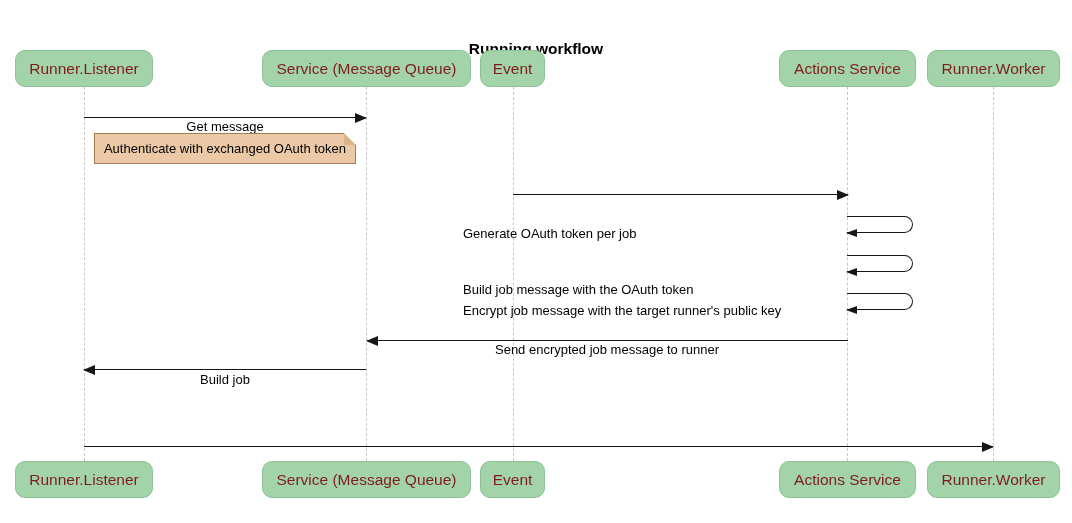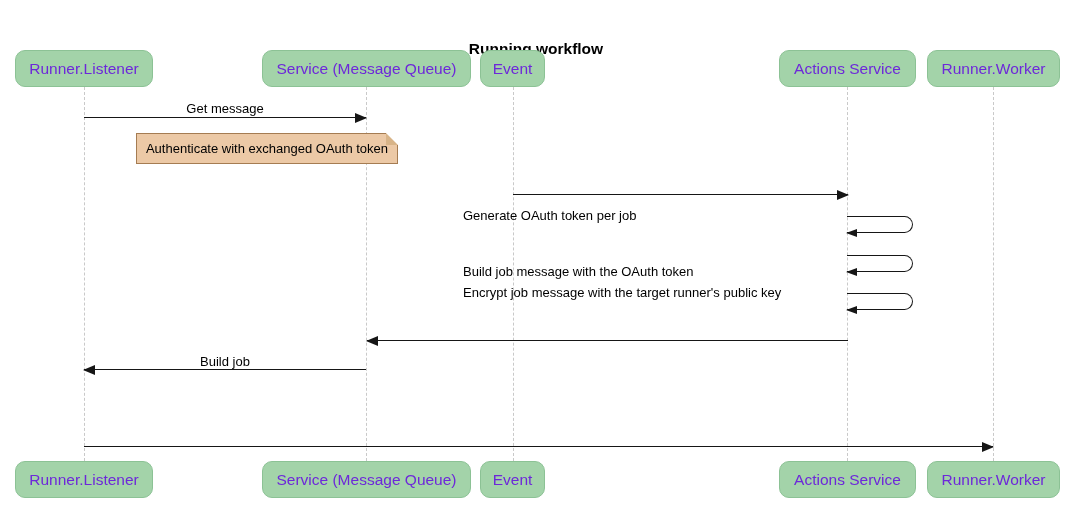--- a/index.html
+++ b/index.html
@@ -18,25 +18,25 @@
     font-size:15.5px; font-weight:bold; color:#000;margin-top:28px;
   }
   .lifeline{
     position:absolute; width:0; top:87px; height:374px;
     border-left:1px dashed var(--lifeline);
   }
   .actor{
     position:absolute; height:37px; box-sizing:border-box;
     background:var(--actor-fill); border:1px solid var(--actor-border);
     border-radius:10px; display:flex; align-items:center; justify-content:center;
-    font-size:15.5px; color:#6d28d9; white-space:nowrap;
+    font-size:15.5px; color:#7f1d1d; white-space:nowrap;
   }
   .msg-label{
     position:absolute; font-size:13px; line-height:15px; height:15px;
-    text-align:center; white-space:nowrap; color:#000;
+    text-align:center; white-space:nowrap; color:#000;margin-top:18px;
   }
   .msg-label.right-align{ text-align:left; }
   .msg-line{
     position:absolute; height:0; border-top:1.5px solid var(--arrow);
   }
   .msg-line.arrow-right::after{
     content:""; position:absolute; right:-1px; top:-4.9px; width:0; height:0;
     border-left:12px solid var(--arrow);
     border-top:5px solid transparent; border-bottom:5px solid transparent;
   }
@@ -53,21 +53,20 @@
   .self-loop::after{
     content:""; position:absolute; left:-1px; bottom:-5px; width:0; height:0;
     border-right:11px solid var(--arrow);
     border-top:4.5px solid transparent; border-bottom:4.5px solid transparent;
   }
   .note{
     position:absolute; left:94px; width:262px; height:31px; box-sizing:border-box;
     background:var(--note-fill); border:1px solid var(--note-border);
     font-size:13px; line-height:29px; text-align:center; white-space:nowrap;
     color:#000;
-    margin-left:42px;
   }
   .note::after{
     content:""; position:absolute; top:-1px; right:-1px; width:0; height:0;
     border-style:solid; border-width:0 12px 12px 0;
     border-color:transparent var(--background) #d8b488 transparent;
   }
 </style>
 </head>
 <body>
 
@@ -96,20 +95,21 @@
 
   <div class="msg-label right-align" style="left:463px;width:380px;top:208px">Generate OAuth token per job</div>
   <div class="self-loop" style="top:216px"></div>
 
   <div class="msg-label right-align" style="left:463px;width:380px;top:264px">Build job message with the OAuth token</div>
   <div class="self-loop" style="top:255px"></div>
 
   <div class="msg-label right-align" style="left:463px;width:380px;top:285px">Encrypt job message with the target runner's public key</div>
   <div class="self-loop" style="top:293px"></div>
 
+  <div class="msg-label" style="left:366.5px;width:481px;top:324px">Send encrypted job message to runner</div>
   <div class="msg-line arrow-left" style="left:366.5px;width:481px;top:340px"></div>
 
   <div class="msg-label" style="left:84px;width:282px;top:354px">Build job</div>
   <div class="msg-line arrow-left" style="left:84px;width:282px;top:369px"></div>
 
 
   <div class="msg-line arrow-right" style="left:84px;width:909px;top:446px"></div>
 
   <div class="actor" style="left:15px;top:461px;width:138px">Runner.Listener</div>
   <div class="actor" style="left:262px;top:461px;width:209px">Service (Message Queue)</div>

